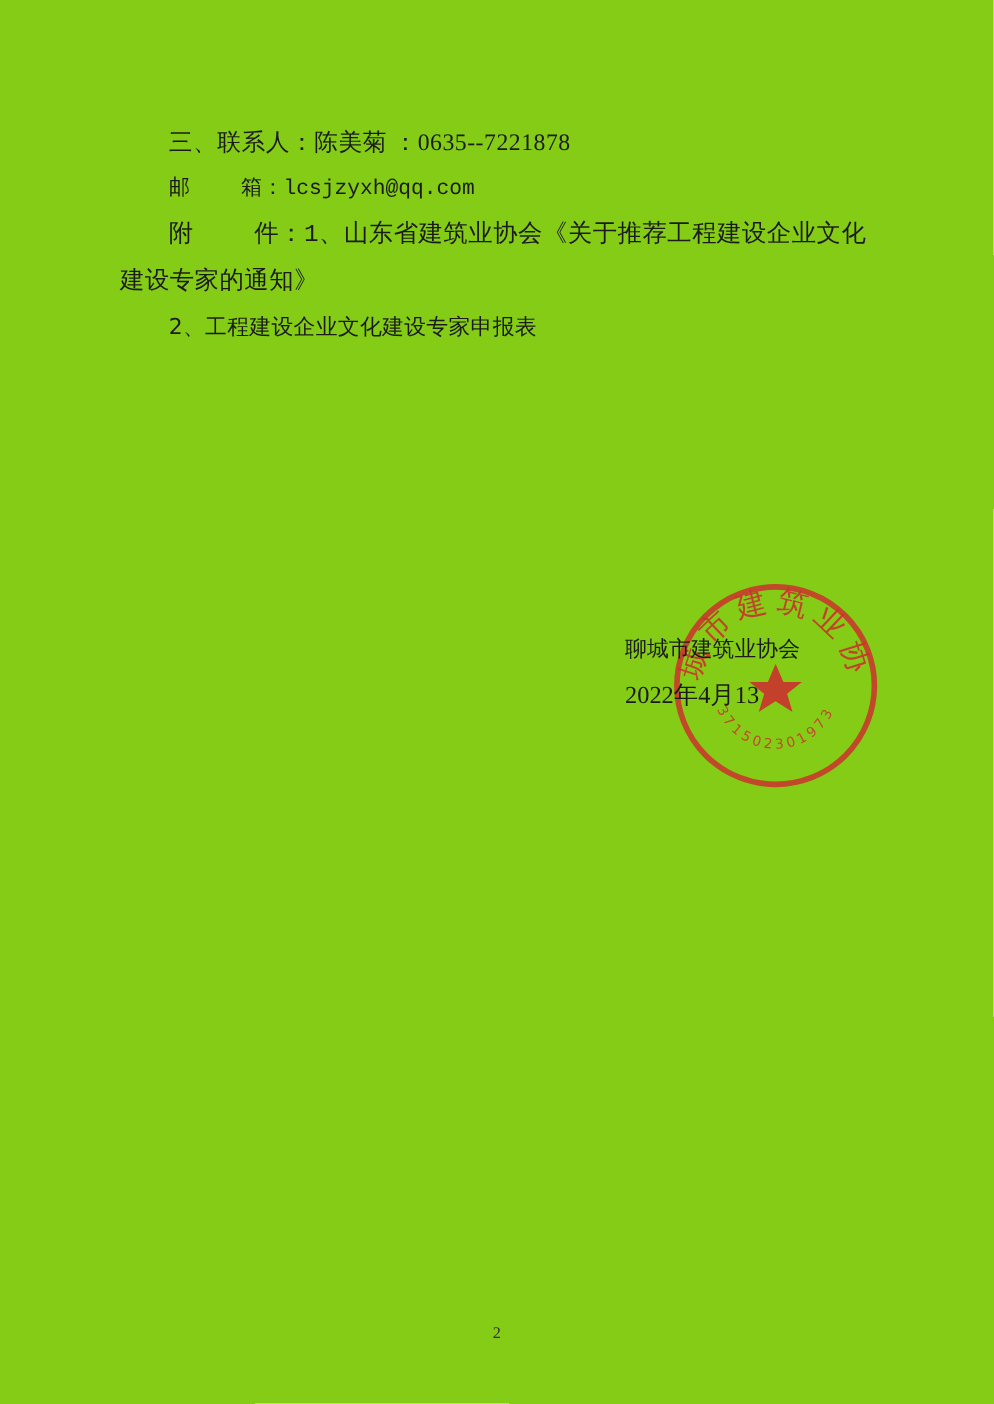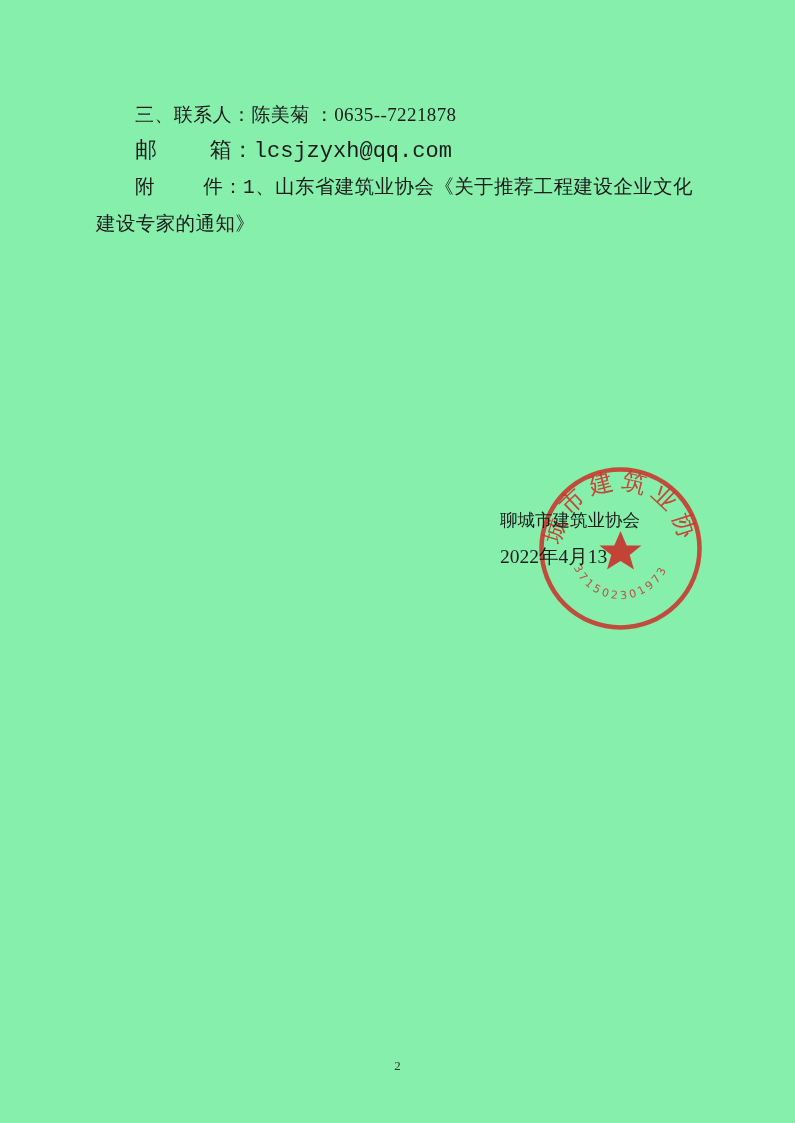--- a/index.html
+++ b/index.html
@@ -8,21 +8,21 @@
     background: #ffffff;
   }
   body {
     font-family: "Liberation Serif", serif;
     color: #1a1a1a;
   }
   .page {
     position: relative;
     width: 795px;
     height: 1123px;
-    background: #86efac;
+    background: #84cc16;
     overflow: hidden;
   }
   .content {
     position: absolute;
     left: 96px;
     top: 96px;
     width: 604px;
   }
   .para {
     font-family: Liberation Mono, monospace;
@@ -39,21 +39,21 @@
   .para.hang {
     text-indent: 39px;
   }
   .para.sans {
     font-family: "DejaVu Sans", sans-serif;
     font-size: 17.5px;
     letter-spacing: 0.2px;
   }
   .line-email {
     font-family: "Liberation Mono", monospace;
-    font-size: 22px;
+    font-size: 17px;
     letter-spacing: 0;
   }
   .line-phone {
     font-family: "Liberation Serif", serif;
     font-size: 19px;
   }
 
   
   .sign-block {
     position: absolute;
@@ -105,20 +105,21 @@
 <div class="page">
 
   <div class="content">
 
     <p class="para indent line-phone">三、联系人：陈美菊 ：0635--7221878</p>
 
     <p class="para indent line-email">邮    箱：lcsjzyxh@qq.com</p>
 
     <p class="para hang">附    件：1、山东省建筑业协会《关于推荐工程建设企业文化建设专家的通知》</p>
 
+    <p class="para indent sans">2、工程建设企业文化建设专家申报表</p>
 
 
   </div>
 
   <div class="seal">
     <svg width="165" height="165" viewBox="0 0 165 165" xmlns="http://www.w3.org/2000/svg">
       <defs>
         <path id="arcTop" d="M 23,82.5 A 59.5,59.5 0 0 1 142,82.5" fill="none"></path>
         <path id="arcBottom" d="M 32,82.5 A 50.5,50.5 0 0 0 133,82.5" fill="none"></path>
       </defs>

